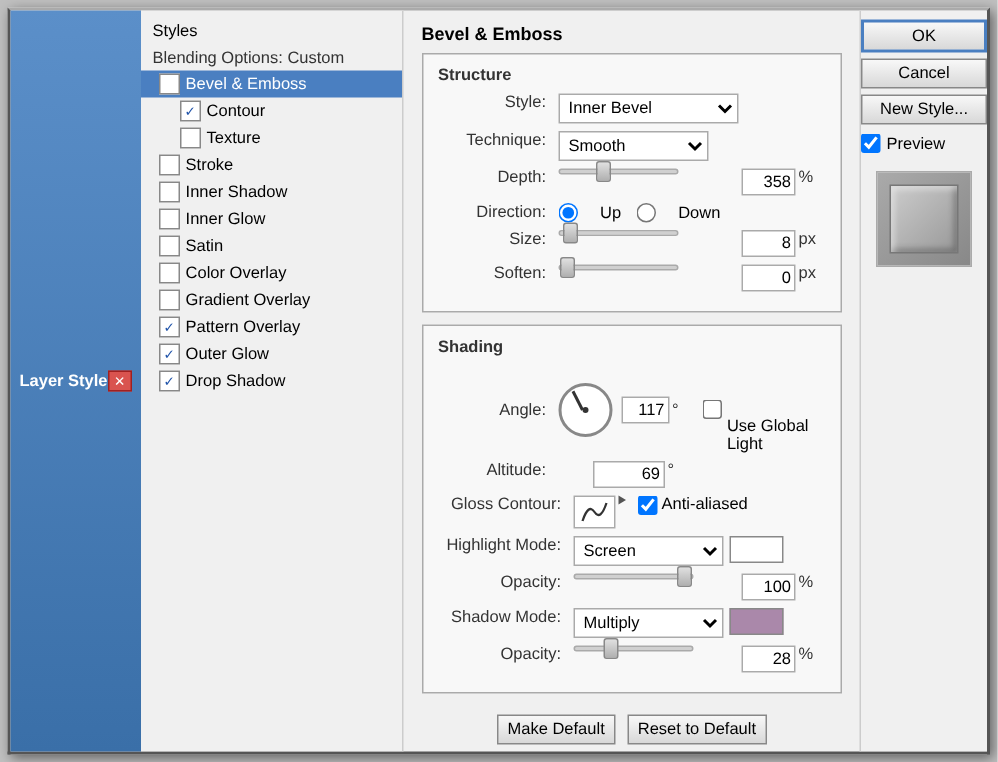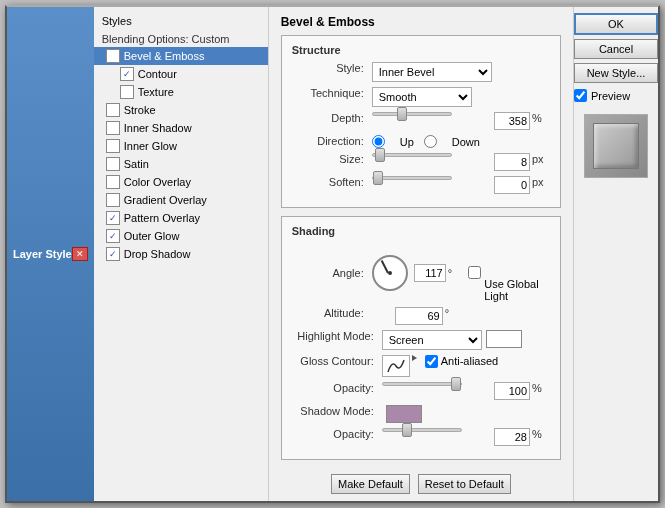--- a/index.html
+++ b/index.html
@@ -482,52 +482,57 @@
           <span style="margin-left:3px;margin-top:35px;">Use Global Light</span>
         </div>
 
         <div class="row">
           <span class="row-label">Altitude:</span>
           <input type="text" class="value-input" value="69" style="width: 48px; margin-left: 23px;">
           <span class="unit-label">°</span>
         </div>
 
         <div class="row">
+          <span class="row-label" style="width:90px;">Gloss Contour:</span>
+          <div class="gloss-contour-box">
+            <svg width="20" height="16">
+              <path d="M2 14 Q6 2 10 8 Q14 14 18 2" stroke="#333" stroke-width="1.5" fill="none"></path>
+            </svg>
+          </div>
+          <div class="gloss-arrow" style="margin-right:8px;"></div>
+          <input type="checkbox" checked="" style="">
+          <span style="margin-left:3px;">Anti-aliased</span>
+        </div>
+
+        <div class="row">
           <span class="row-label" style="width:90px;">Highlight Mode:</span>
           <select style="width:100px;">
             <option>Screen</option>
             <option>Normal</option>
             <option>Multiply</option>
           </select>
           <div class="color-swatch color-swatch-white"></div>
         </div>
 
         <div class="row">
-          <span class="row-label" style="width:90px;">Gloss Contour:</span>
-          <div class="gloss-contour-box">
-            <svg width="20" height="16">
-              <path d="M2 14 Q6 2 10 8 Q14 14 18 2" stroke="#333" stroke-width="1.5" fill="none"></path>
-            </svg>
-          </div>
-          <div class="gloss-arrow" style="margin-right:8px;"></div>
-          <input type="checkbox" checked="" style="">
-          <span style="margin-left:3px;">Anti-aliased</span>
-        </div>
-
-        <div class="row">
           <span class="row-label" style="width:90px;">Opacity:</span>
           <div class="slider-container">
             <input type="range" class="slider" style="width: 80px;" min="0" max="100" value="100">
           </div>
           <input type="text" class="value-input" value="100" style="">
           <span class="unit-label">%</span>
         </div>
 
         <div class="row">
           <span class="row-label" style="width:90px;">Shadow Mode:</span>
+          <select style="width:100px;">
+            <option>Multiply</option>
+            <option>Normal</option>
+            <option>Screen</option>
+          </select>
           <div class="color-swatch color-swatch-purple"></div>
         </div>
 
         <div class="row">
           <span class="row-label" style="width:90px;">Opacity:</span>
           <div class="slider-container">
             <input type="range" class="slider" style="width: 80px;" min="0" max="100" value="28">
           </div>
           <input type="text" class="value-input" value="28" style="">
           <span class="unit-label">%</span>

